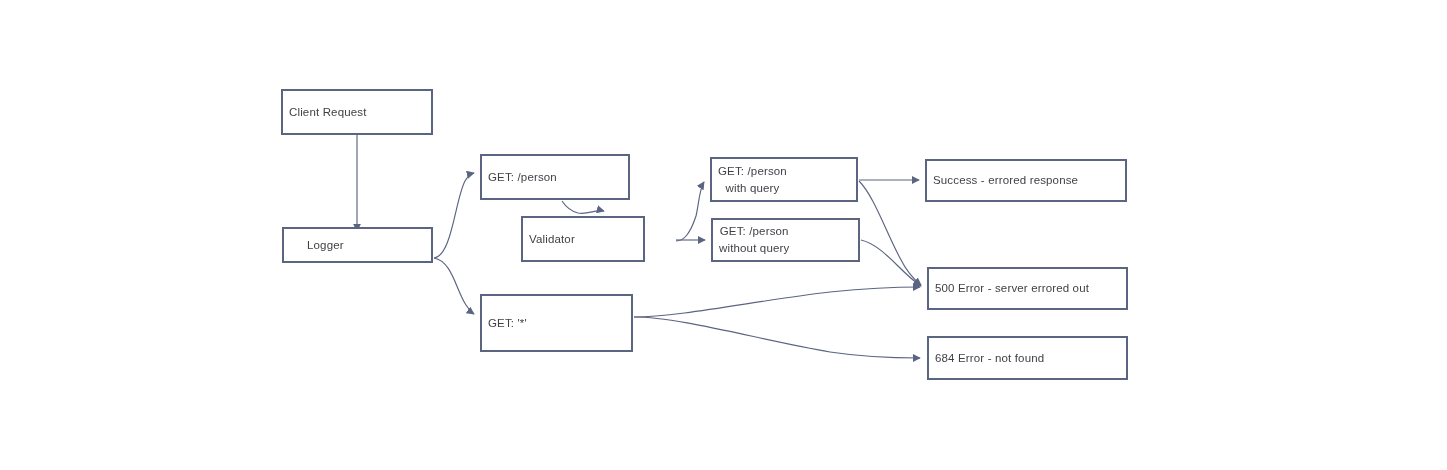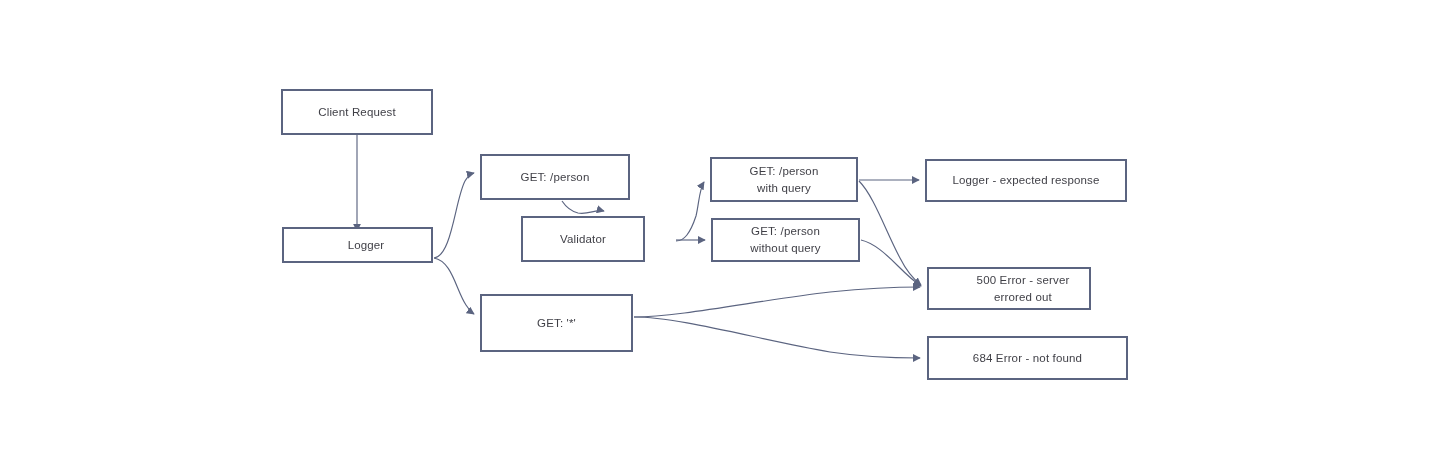--- a/index.html
+++ b/index.html
@@ -23,21 +23,21 @@
     height: 470px;
     pointer-events: none;
   }
   .node {
     position: absolute;
     box-sizing: border-box;
     border: 2px solid #5b6480;
     background: #ffffff;
     display: flex;
     align-items: center;
-    justify-content: center;
+    justify-content: flex-start;
     text-align: center;
     color: #3f3f46;
     font-size: 11.5px;
     line-height: 1.45;
     letter-spacing: 0.15px;
     z-index: 2;
   }
   .node .label {
     display: block;
     white-space: pre-line;
@@ -94,24 +94,24 @@
     <span class="label">GET:  /person
 with query</span>
   </div>
 
   <div class="node" style="left:711px; top:218px; width:149px; height:44px;">
     <span class="label">GET:  /person
 without query</span>
   </div>
 
   <div class="node" style="left:925px; top:159px; width:202px; height:43px;">
-    <span class="label">Logger - expected response</span>
+    <span class="label">Success - errored response</span>
   </div>
 
-  <div class="node" style="left:927px; top:267px; width:164px; height:43px;padding-left:28px;">
+  <div class="node" style="left:927px; top:267px; width:201px; height:43px;">
     <span class="label">500 Error - server errored out</span>
   </div>
 
   <div class="node" style="left:927px; top:336px; width:201px; height:44px;">
     <span class="label">684 Error - not found</span>
   </div>
 
 </div>
 
 </body></html>

